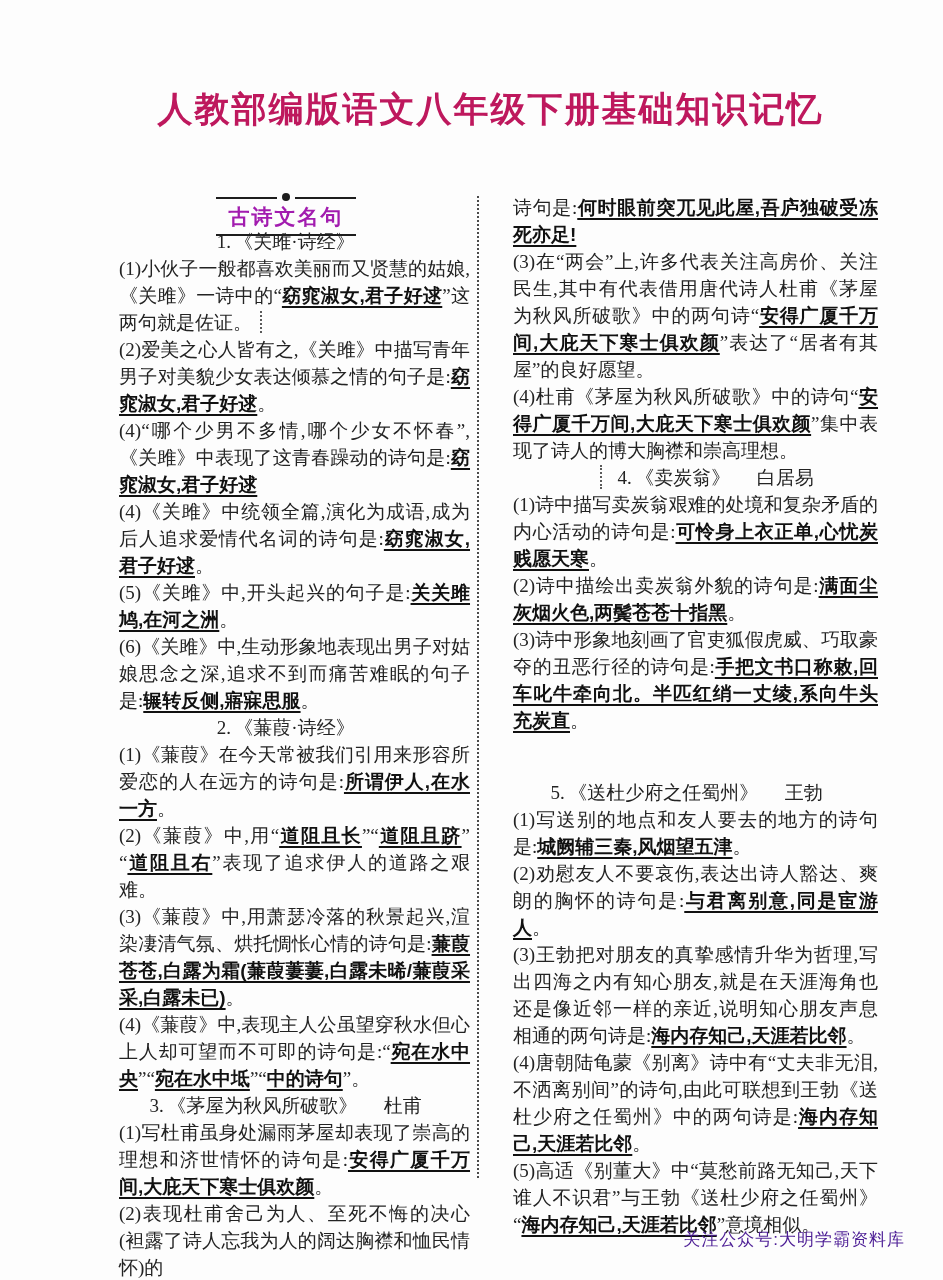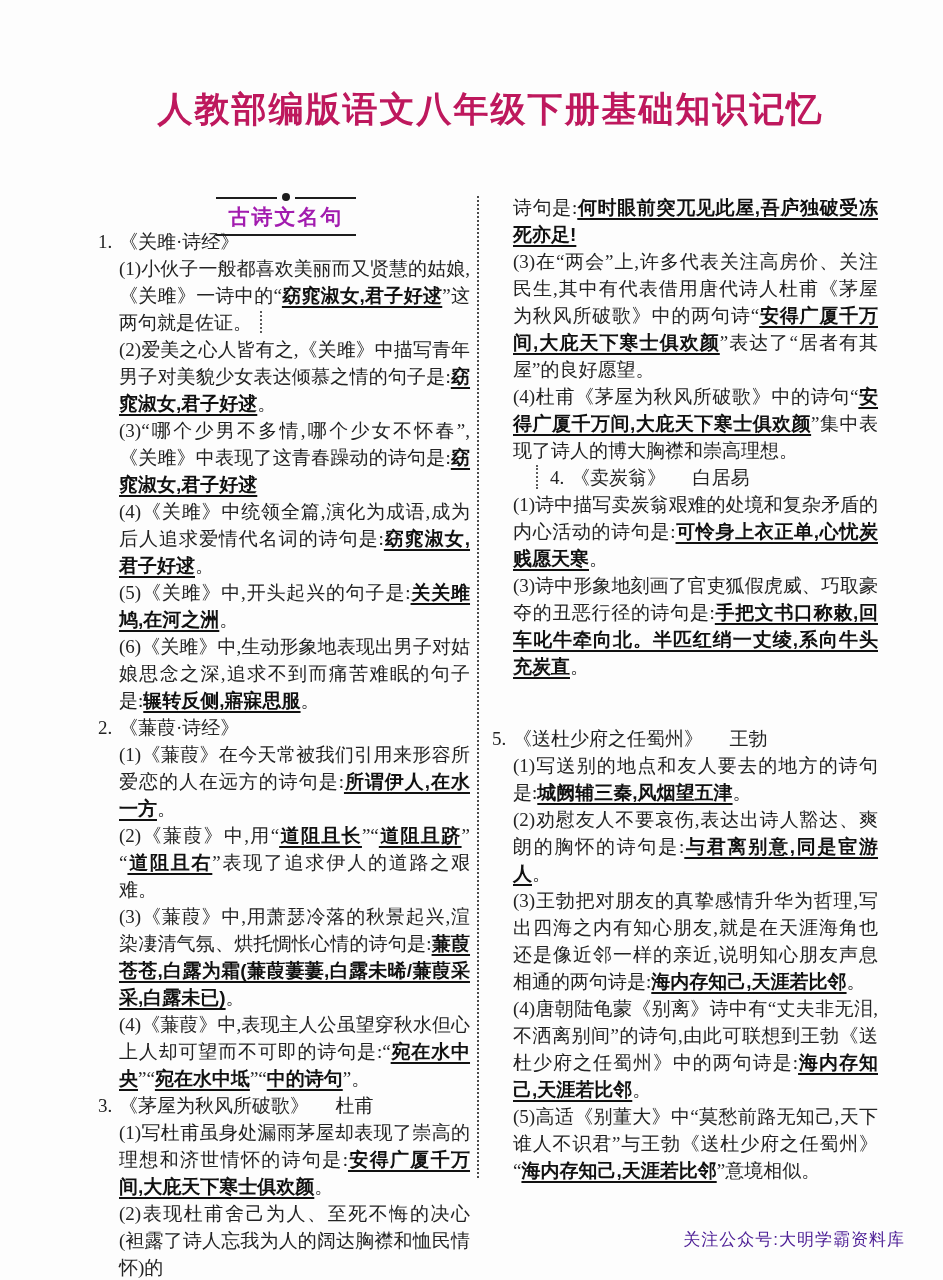--- a/index.html
+++ b/index.html
@@ -33,21 +33,21 @@
     border-bottom:2px solid #1d1d1d;
   }
   .col {
     position:absolute;
     font-size:19px; line-height:27px;
     text-align:justify;
   }
   .col-left  { left:98px;  top:228px; width:372px; }
   .col-right { left:492px; top:194px; width:386px; }
   .para { margin:0; padding-left:21px; }
-  .head { padding-left:0; text-align:left; }
+  .head { padding-left:0; text-align:center; }
   .head.indent { padding-left:44px; }
   .head .num { display:inline-block; min-width:21px; }
   .head .author { margin-left:1.4em; }
   .gap { margin-top:45px; }
   .ans {
     font-family:"Liberation Sans","DejaVu Sans",sans-serif;
     font-weight:bold; color:#111;
     text-decoration:underline;
     text-decoration-thickness:1.5px;
     text-underline-offset:4px;
@@ -85,39 +85,40 @@
   </div>
   <span class="badge-text">古诗文名句</span>
 </div>
 
 <div class="divider"></div>
 
 <div class="col col-left">
     <p class="para head"><span class="num">1.</span><span>《关雎·诗经》</span></p>
     <p class="para"><span>(1)小伙子一般都喜欢美丽而又贤慧的姑娘,《关雎》一诗中的“</span><span class="ans">窈窕淑女,君子好逑</span><span>”这两句就是佐证。</span><span class="mark"></span></p>
     <p class="para"><span>(2)爱美之心人皆有之,《关雎》中描写青年男子对美貌少女表达倾慕之情的句子是:</span><span class="ans">窈窕淑女,君子好逑</span><span>。</span></p>
-    <p class="para"><span>(3)“哪个少男不多情,哪个少女不怀春”,《关雎》中表现了这青春躁动的诗句是:</span><span class="ans">窈窕淑女,君子好逑</span></p>
+    <p class="para"><span>(4)“哪个少男不多情,哪个少女不怀春”,《关雎》中表现了这青春躁动的诗句是:</span><span class="ans">窈窕淑女,君子好逑</span></p>
     <p class="para"><span>(4)《关雎》中统领全篇,演化为成语,成为后人追求爱情代名词的诗句是:</span><span class="ans">窈窕淑女,君子好逑</span><span>。</span></p>
     <p class="para"><span>(5)《关雎》中,开头起兴的句子是:</span><span class="ans">关关雎鸠,在河之洲</span><span>。</span></p>
     <p class="para"><span>(6)《关雎》中,生动形象地表现出男子对姑娘思念之深,追求不到而痛苦难眠的句子是:</span><span class="ans">辗转反侧,寤寐思服</span><span>。</span></p>
     <p class="para head"><span class="num">2.</span><span>《蒹葭·诗经》</span></p>
     <p class="para"><span>(1)《蒹葭》在今天常被我们引用来形容所爱恋的人在远方的诗句是:</span><span class="ans">所谓伊人,在水一方</span><span>。</span></p>
     <p class="para"><span>(2)《蒹葭》中,用“</span><span class="ans">道阻且长</span><span>”“</span><span class="ans">道阻且跻</span><span>”“</span><span class="ans">道阻且右</span><span>”表现了追求伊人的道路之艰难。</span></p>
     <p class="para"><span>(3)《蒹葭》中,用萧瑟冷落的秋景起兴,渲染凄清气氛、烘托惆怅心情的诗句是:</span><span class="ans">蒹葭苍苍,白露为霜(蒹葭萋萋,白露未晞/蒹葭采采,白露未已)</span><span>。</span></p>
     <p class="para"><span>(4)《蒹葭》中,表现主人公虽望穿秋水但心上人却可望而不可即的诗句是:“</span><span class="ans">宛在水中央</span><span>”“</span><span class="ans">宛在水中坻</span><span>”“</span><span class="ans">中的诗句</span><span>”。</span></p>
     <p class="para head"><span class="num">3.</span><span>《茅屋为秋风所破歌》</span><span class="author">杜甫</span></p>
     <p class="para"><span>(1)写杜甫虽身处漏雨茅屋却表现了崇高的理想和济世情怀的诗句是:</span><span class="ans">安得广厦千万间,大庇天下寒士俱欢颜</span><span>。</span></p>
     <p class="para"><span>(2)表现杜甫舍己为人、至死不悔的决心(袒露了诗人忘我为人的阔达胸襟和恤民情怀)的</span></p>
   </div>
 <div class="col col-right">
     <p class="para"><span>诗句是:</span><span class="ans">何时眼前突兀见此屋,吾庐独破受冻死亦足!</span></p>
     <p class="para"><span>(3)在“两会”上,许多代表关注高房价、关注民生,其中有代表借用唐代诗人杜甫《茅屋为秋风所破歌》中的两句诗“</span><span class="ans">安得广厦千万间,大庇天下寒士俱欢颜</span><span>”表达了“居者有其屋”的良好愿望。</span></p>
     <p class="para"><span>(4)杜甫《茅屋为秋风所破歌》中的诗句“</span><span class="ans">安得广厦千万间,大庇天下寒士俱欢颜</span><span>”集中表现了诗人的博大胸襟和崇高理想。</span></p>
     <p class="para head indent"><span class="mark-lead"></span><span class="num">4.</span><span>《卖炭翁》</span><span class="author">白居易</span></p>
     <p class="para"><span>(1)诗中描写卖炭翁艰难的处境和复杂矛盾的内心活动的诗句是:</span><span class="ans">可怜身上衣正单,心忧炭贱愿天寒</span><span>。</span></p>
+    <p class="para"><span>(2)诗中描绘出卖炭翁外貌的诗句是:</span><span class="ans">满面尘灰烟火色,两鬓苍苍十指黑</span><span>。</span></p>
     <p class="para"><span>(3)诗中形象地刻画了官吏狐假虎威、巧取豪夺的丑恶行径的诗句是:</span><span class="ans">手把文书口称敕,回车叱牛牵向北。半匹红绡一丈绫,系向牛头充炭直</span><span>。</span></p>
     <p class="para head gap"><span class="num">5.</span><span>《送杜少府之任蜀州》</span><span class="author">王勃</span></p>
     <p class="para"><span>(1)写送别的地点和友人要去的地方的诗句是:</span><span class="ans">城阙辅三秦,风烟望五津</span><span>。</span></p>
     <p class="para"><span>(2)劝慰友人不要哀伤,表达出诗人豁达、爽朗的胸怀的诗句是:</span><span class="ans">与君离别意,同是宦游人</span><span>。</span></p>
     <p class="para"><span>(3)王勃把对朋友的真挚感情升华为哲理,写出四海之内有知心朋友,就是在天涯海角也还是像近邻一样的亲近,说明知心朋友声息相通的两句诗是:</span><span class="ans">海内存知己,天涯若比邻</span><span>。</span></p>
     <p class="para"><span>(4)唐朝陆龟蒙《别离》诗中有“丈夫非无泪,不洒离别间”的诗句,由此可联想到王勃《送杜少府之任蜀州》中的两句诗是:</span><span class="ans">海内存知己,天涯若比邻</span><span>。</span></p>
     <p class="para"><span>(5)高适《别董大》中“莫愁前路无知己,天下谁人不识君”与王勃《送杜少府之任蜀州》“</span><span class="ans">海内存知己,天涯若比邻</span><span>”意境相似。</span></p>
   </div>
 
 <div class="footer">关注公众号:大明学霸资料库</div>

